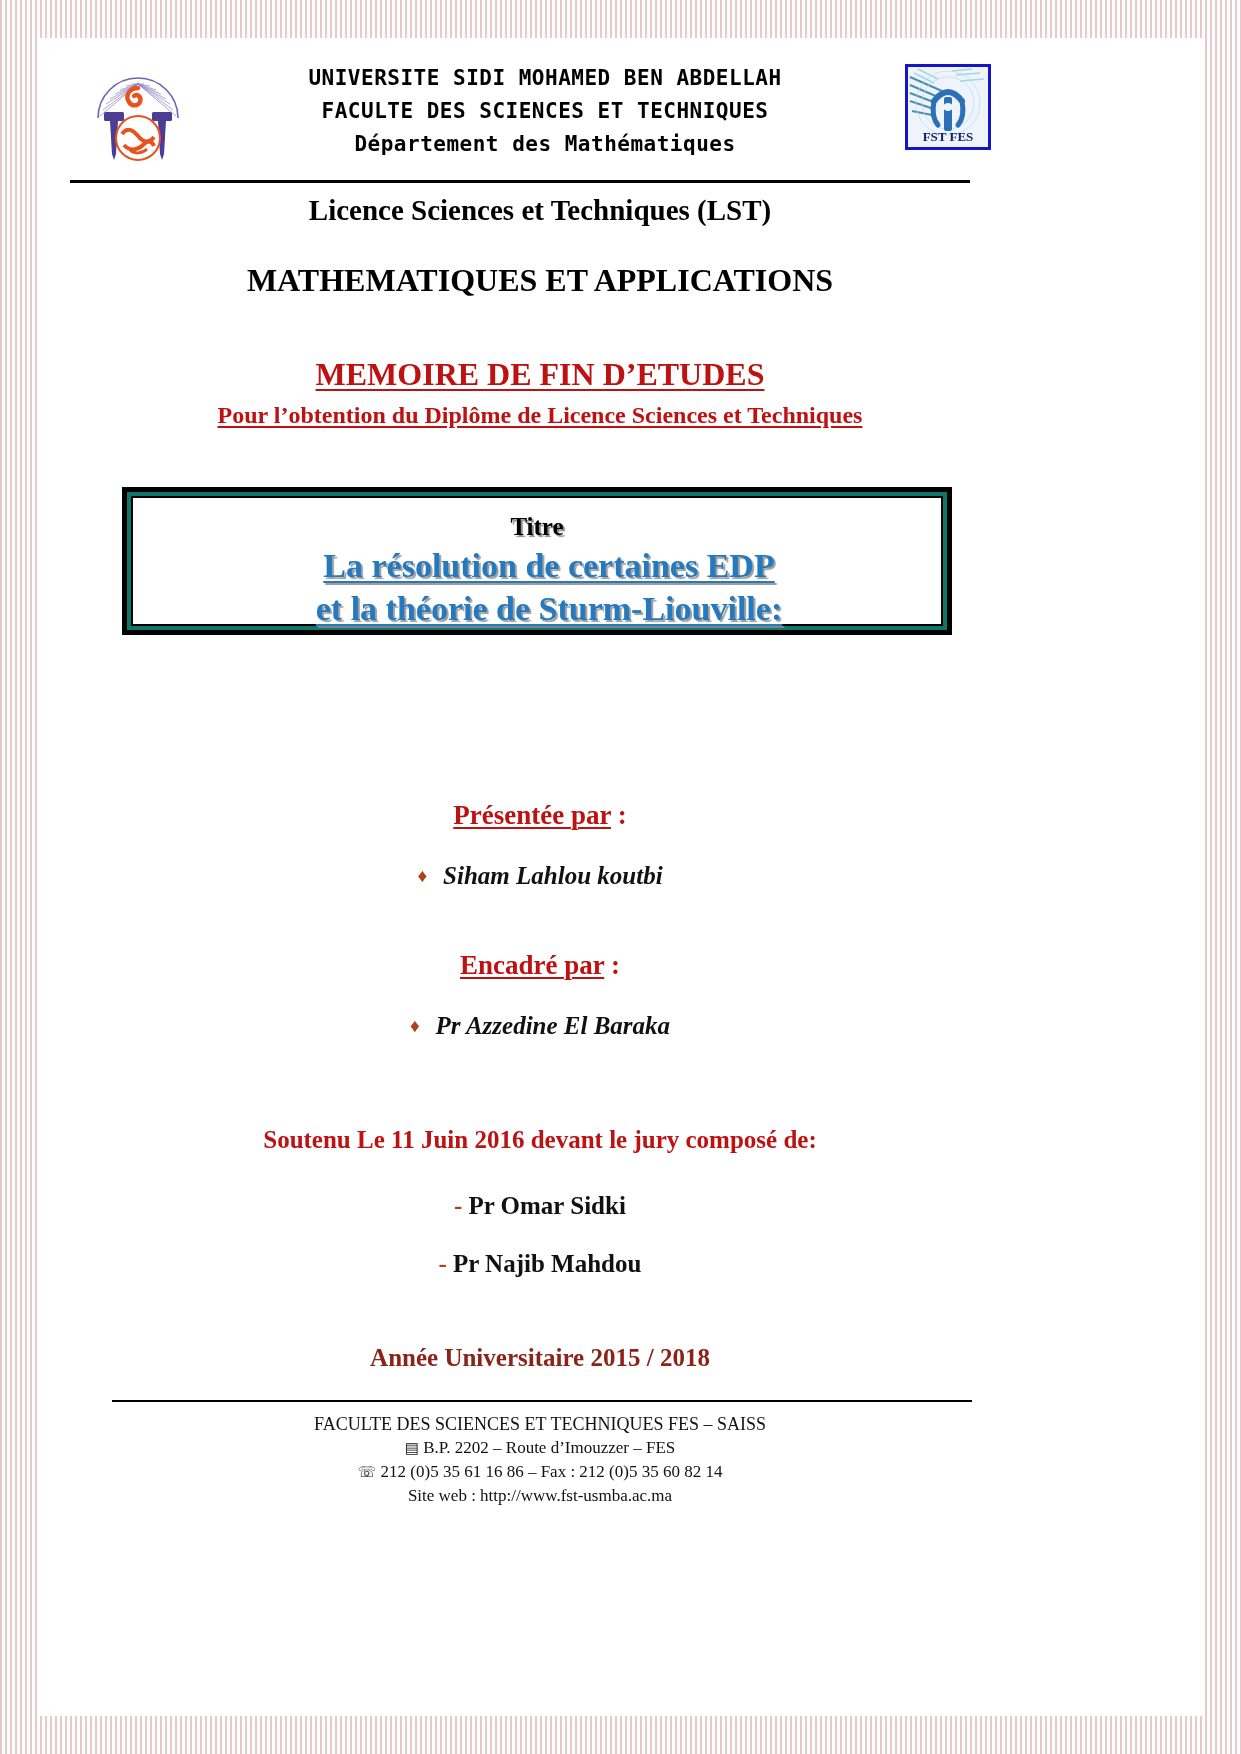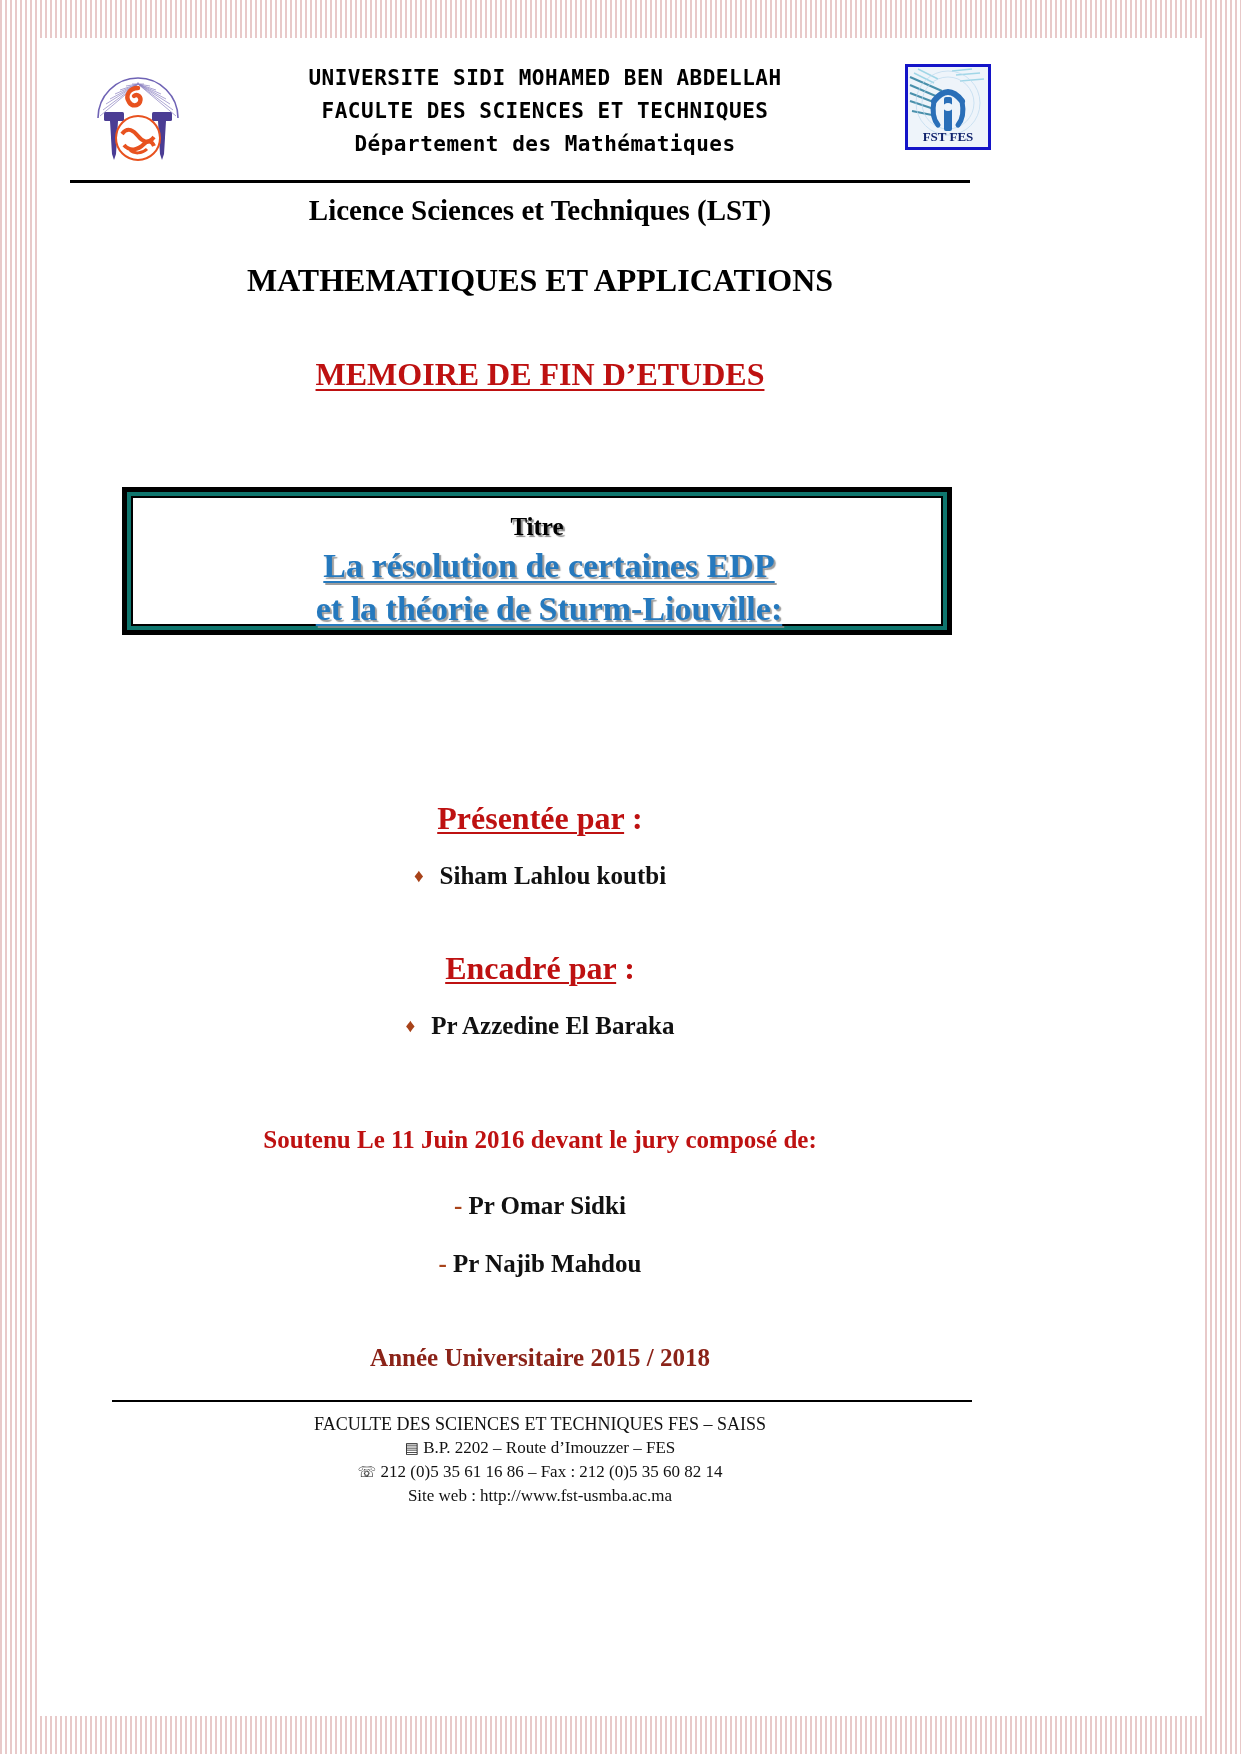--- a/index.html
+++ b/index.html
@@ -167,39 +167,40 @@
     text-decoration: underline;
     text-decoration-thickness: 2px;
     text-underline-offset: 4px;
   }
 
   
   .lbl-red-underline {
     position: absolute;
     width: 960px;
     text-align: center;
-    font-size: 32px;
+    font-size: 27px;
     font-weight: bold;
     color: #BE1111;
   }
   .lbl-red-underline u {
     text-decoration: underline;
     text-decoration-thickness: 2px;
     text-underline-offset: 3px;
   }
   .presentee-lbl { left: 0; top: 756px; }
   .encadre-lbl   { left: 0; top: 906px; }
 
   .bullet-line {
     position: absolute;
     width: 960px;
     text-align: center;
     font-size: 25px;
     font-weight: bold;
     color: #111;
+    font-style: italic;
   }
   .bullet-line .dia {
     color: #A8431A;
     font-size: 19px;
     vertical-align: 2px;
     margin-right: 16px;
   }
   .student-line    { left: 0; top: 818px; }
   .supervisor-line { left: 0; top: 968px; }
 
@@ -339,20 +340,23 @@
 
     <div class="hr-thick"></div>
   </div>
 
   <div class="lst-line">Licence Sciences et Techniques (LST)</div>
   <div class="math-line">MATHEMATIQUES ET APPLICATIONS</div>
 
   <div class="memoire-line">
     <span>MEMOIRE DE FIN D’ETUDES</span>
   </div>
+  <div class="pour-line">
+    <span>Pour l’obtention du Diplôme de Licence Sciences et Techniques</span>
+  </div>
 
   <div class="title-box">
     <div class="title-box-inner">
       <div class="titre-label">Titre</div>
       <div class="title-main">
         <span>La résolution de certaines EDP</span><br>
         <span>et la théorie de Sturm-Liouville:</span>
       </div>
     </div>
   </div>

